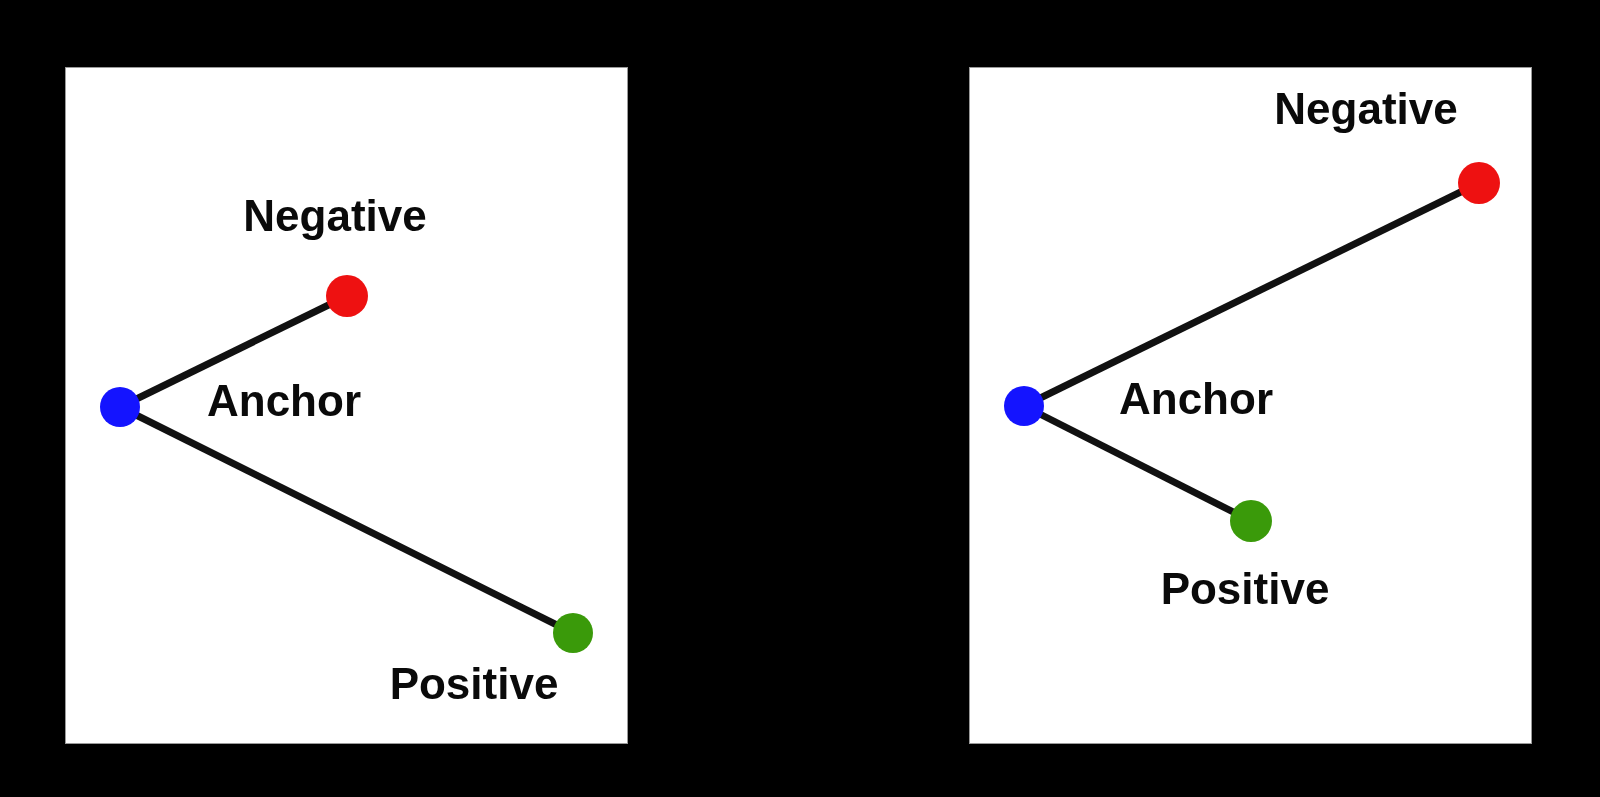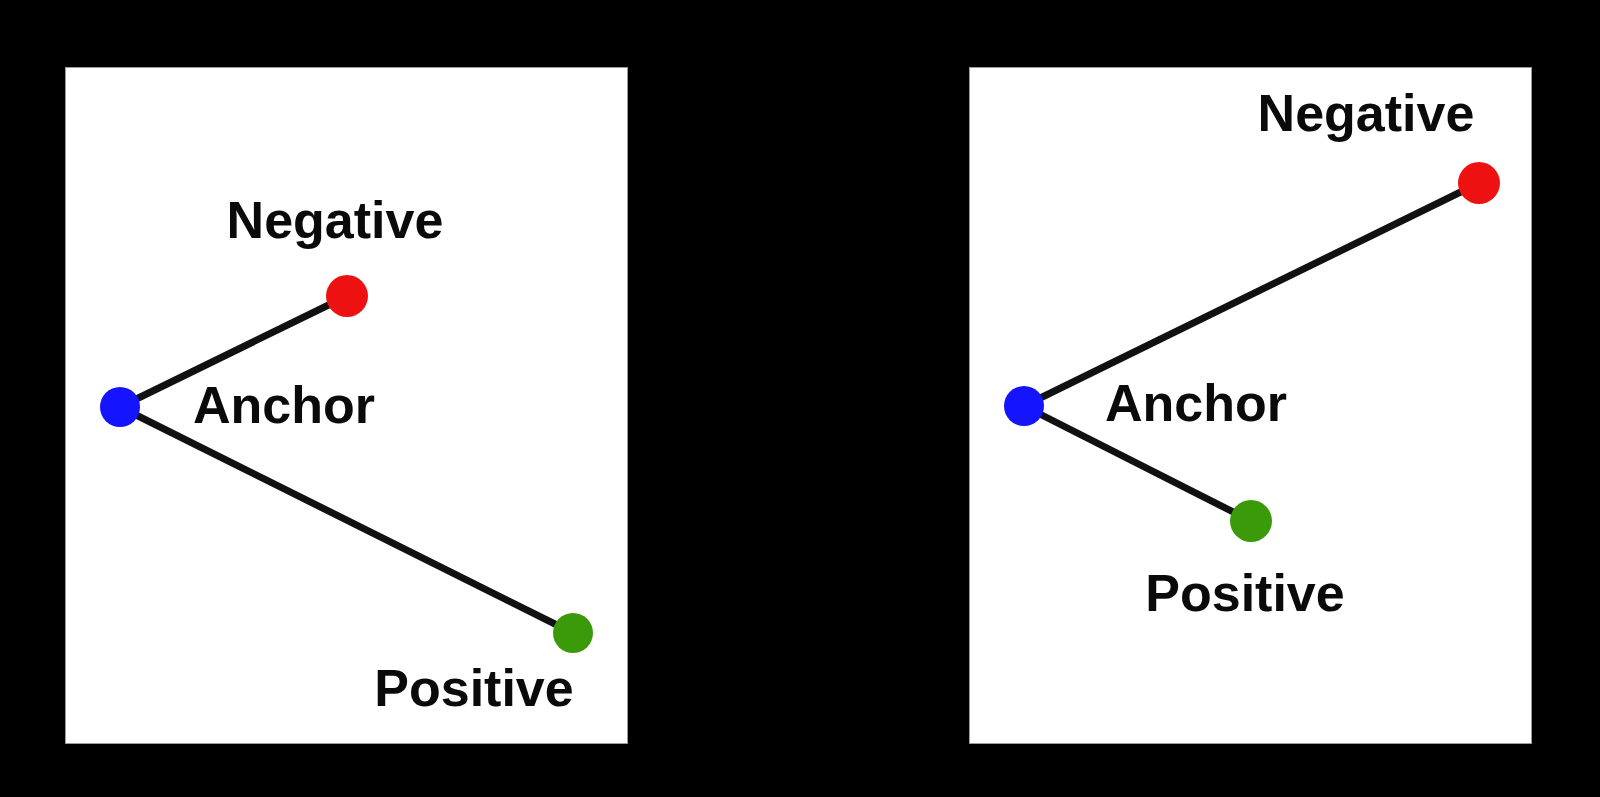--- a/index.html
+++ b/index.html
@@ -27,21 +27,21 @@
   .panel-right { left: 969px; }
   .panel svg {
     position: absolute;
     left: 0;
     top: 0;
     display: block;
   }
   .lbl {
     position: absolute;
     transform: translateX(-50%);
-    font-size: 52px;
+    font-size: 44px;
     font-weight: bold;
     line-height: 1;
     color: #0a0a0a;
     white-space: nowrap;
   }
   
   .p1-negative { left: 269px; top: 126px; }
   .p1-anchor   { left: 218px; top: 311px; }
   .p1-positive { left: 408px; top: 594px; }
   

